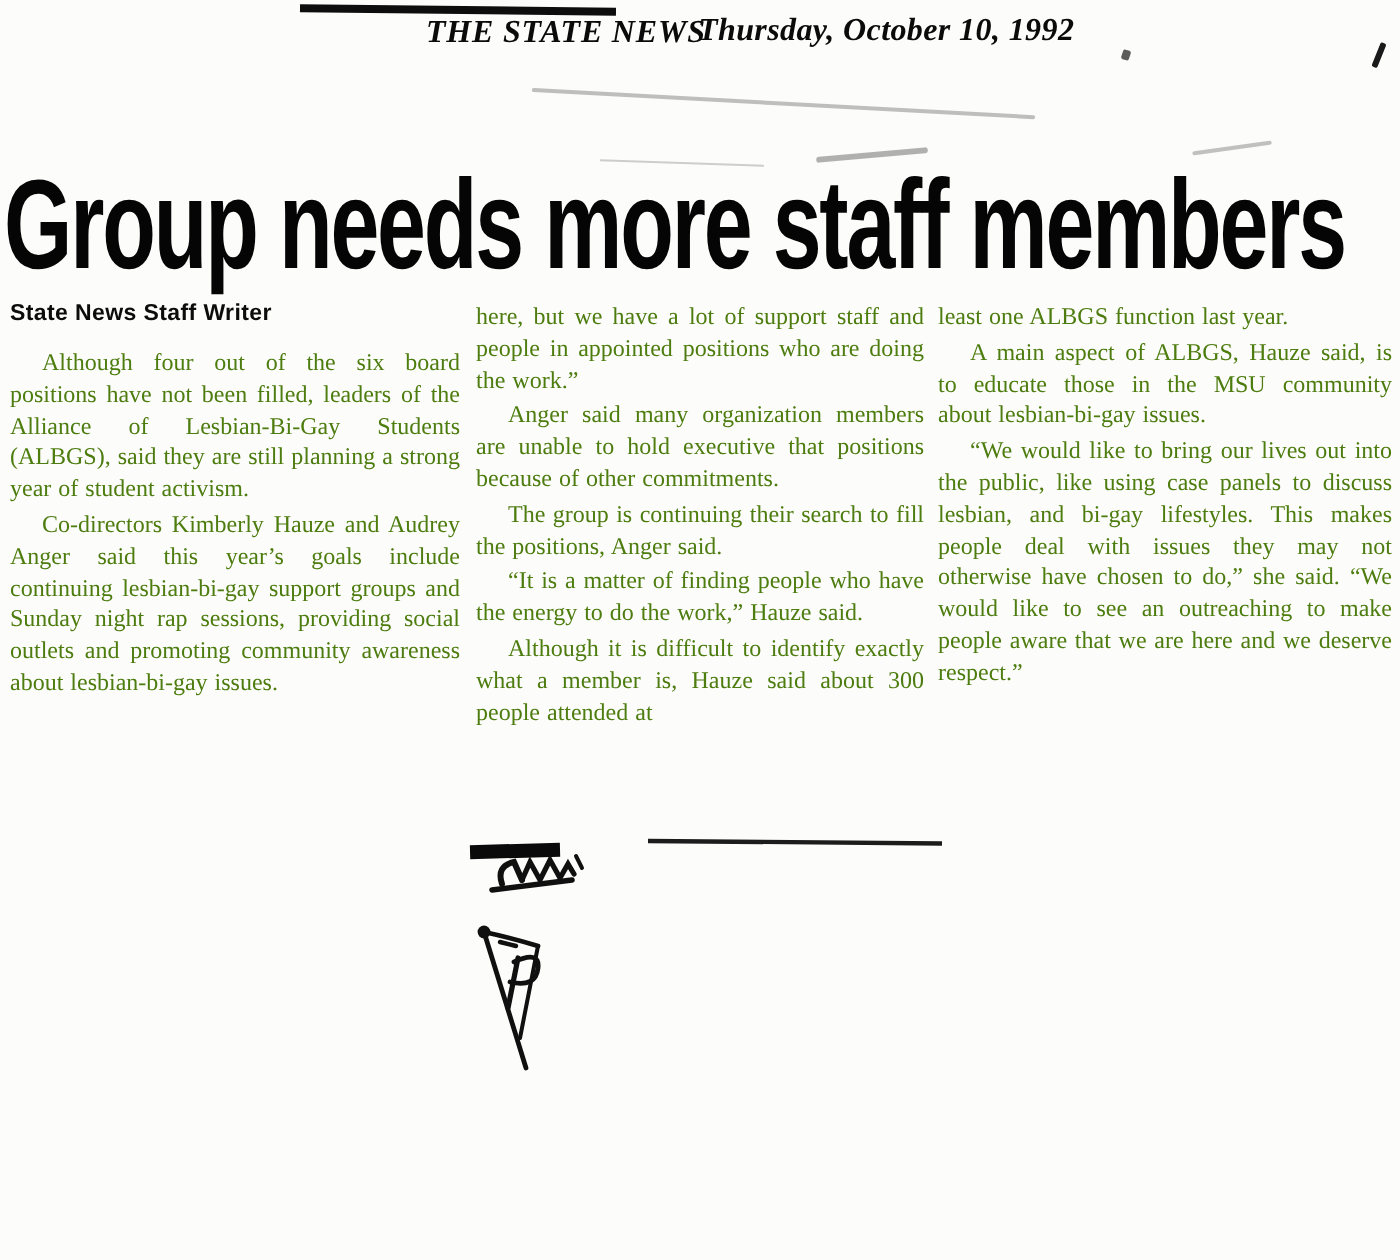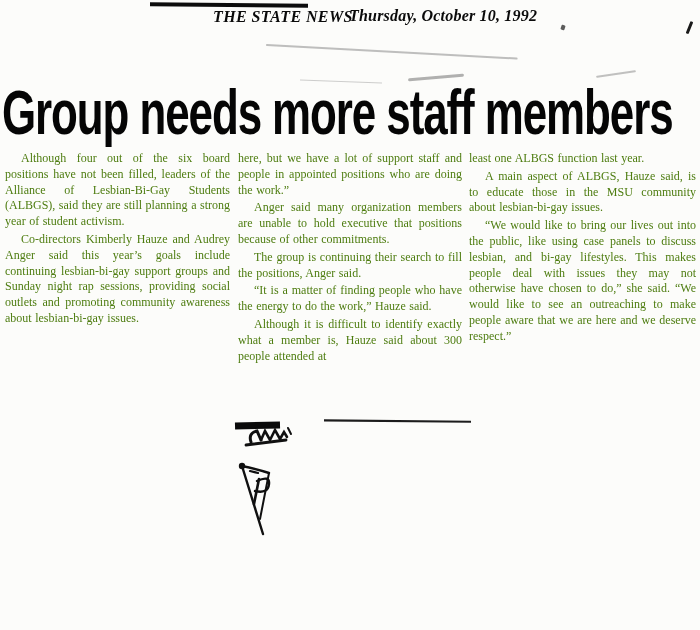--- a/index.html
+++ b/index.html
@@ -80,20 +80,21 @@
 <div class="crease"></div>
 <div class="noise-a"></div>
 <div class="noise-b"></div>
 <div class="noise-c"></div>
 <div class="tick-mark"></div>
 <div class="corner-mark"></div>
 
 <div class="headline">Group needs more staff members</div>
 
 <div class="col col-1">
+  <div class="byline-role">State News Staff Writer</div>
   <p class="indent">Although four out of the six board positions have not been filled, leaders of the Alliance of Lesbian-Bi-Gay Students (ALBGS), said they are still planning a strong year of student activism.</p>
   <p class="indent">Co-directors Kimberly Hauze and Audrey Anger said this year’s goals include continuing lesbian-bi-gay support groups and Sunday night rap sessions, providing social outlets and promoting community awareness about lesbian-bi-gay issues.</p>
 </div>
 
 <div class="col col-2">
   <p>here, but we have a lot of support staff and people in appointed positions who are doing the work.”</p>
   <p class="indent">Anger said many organization members are unable to hold executive that positions because of other commitments.</p>
   <p class="indent">The group is continuing their search to fill the positions, Anger said.</p>
   <p class="indent">“It is a matter of finding people who have the energy to do the work,” Hauze said.</p>
   <p class="indent">Although it is difficult to identify exactly what a member is, Hauze said about 300 people attended at</p>

